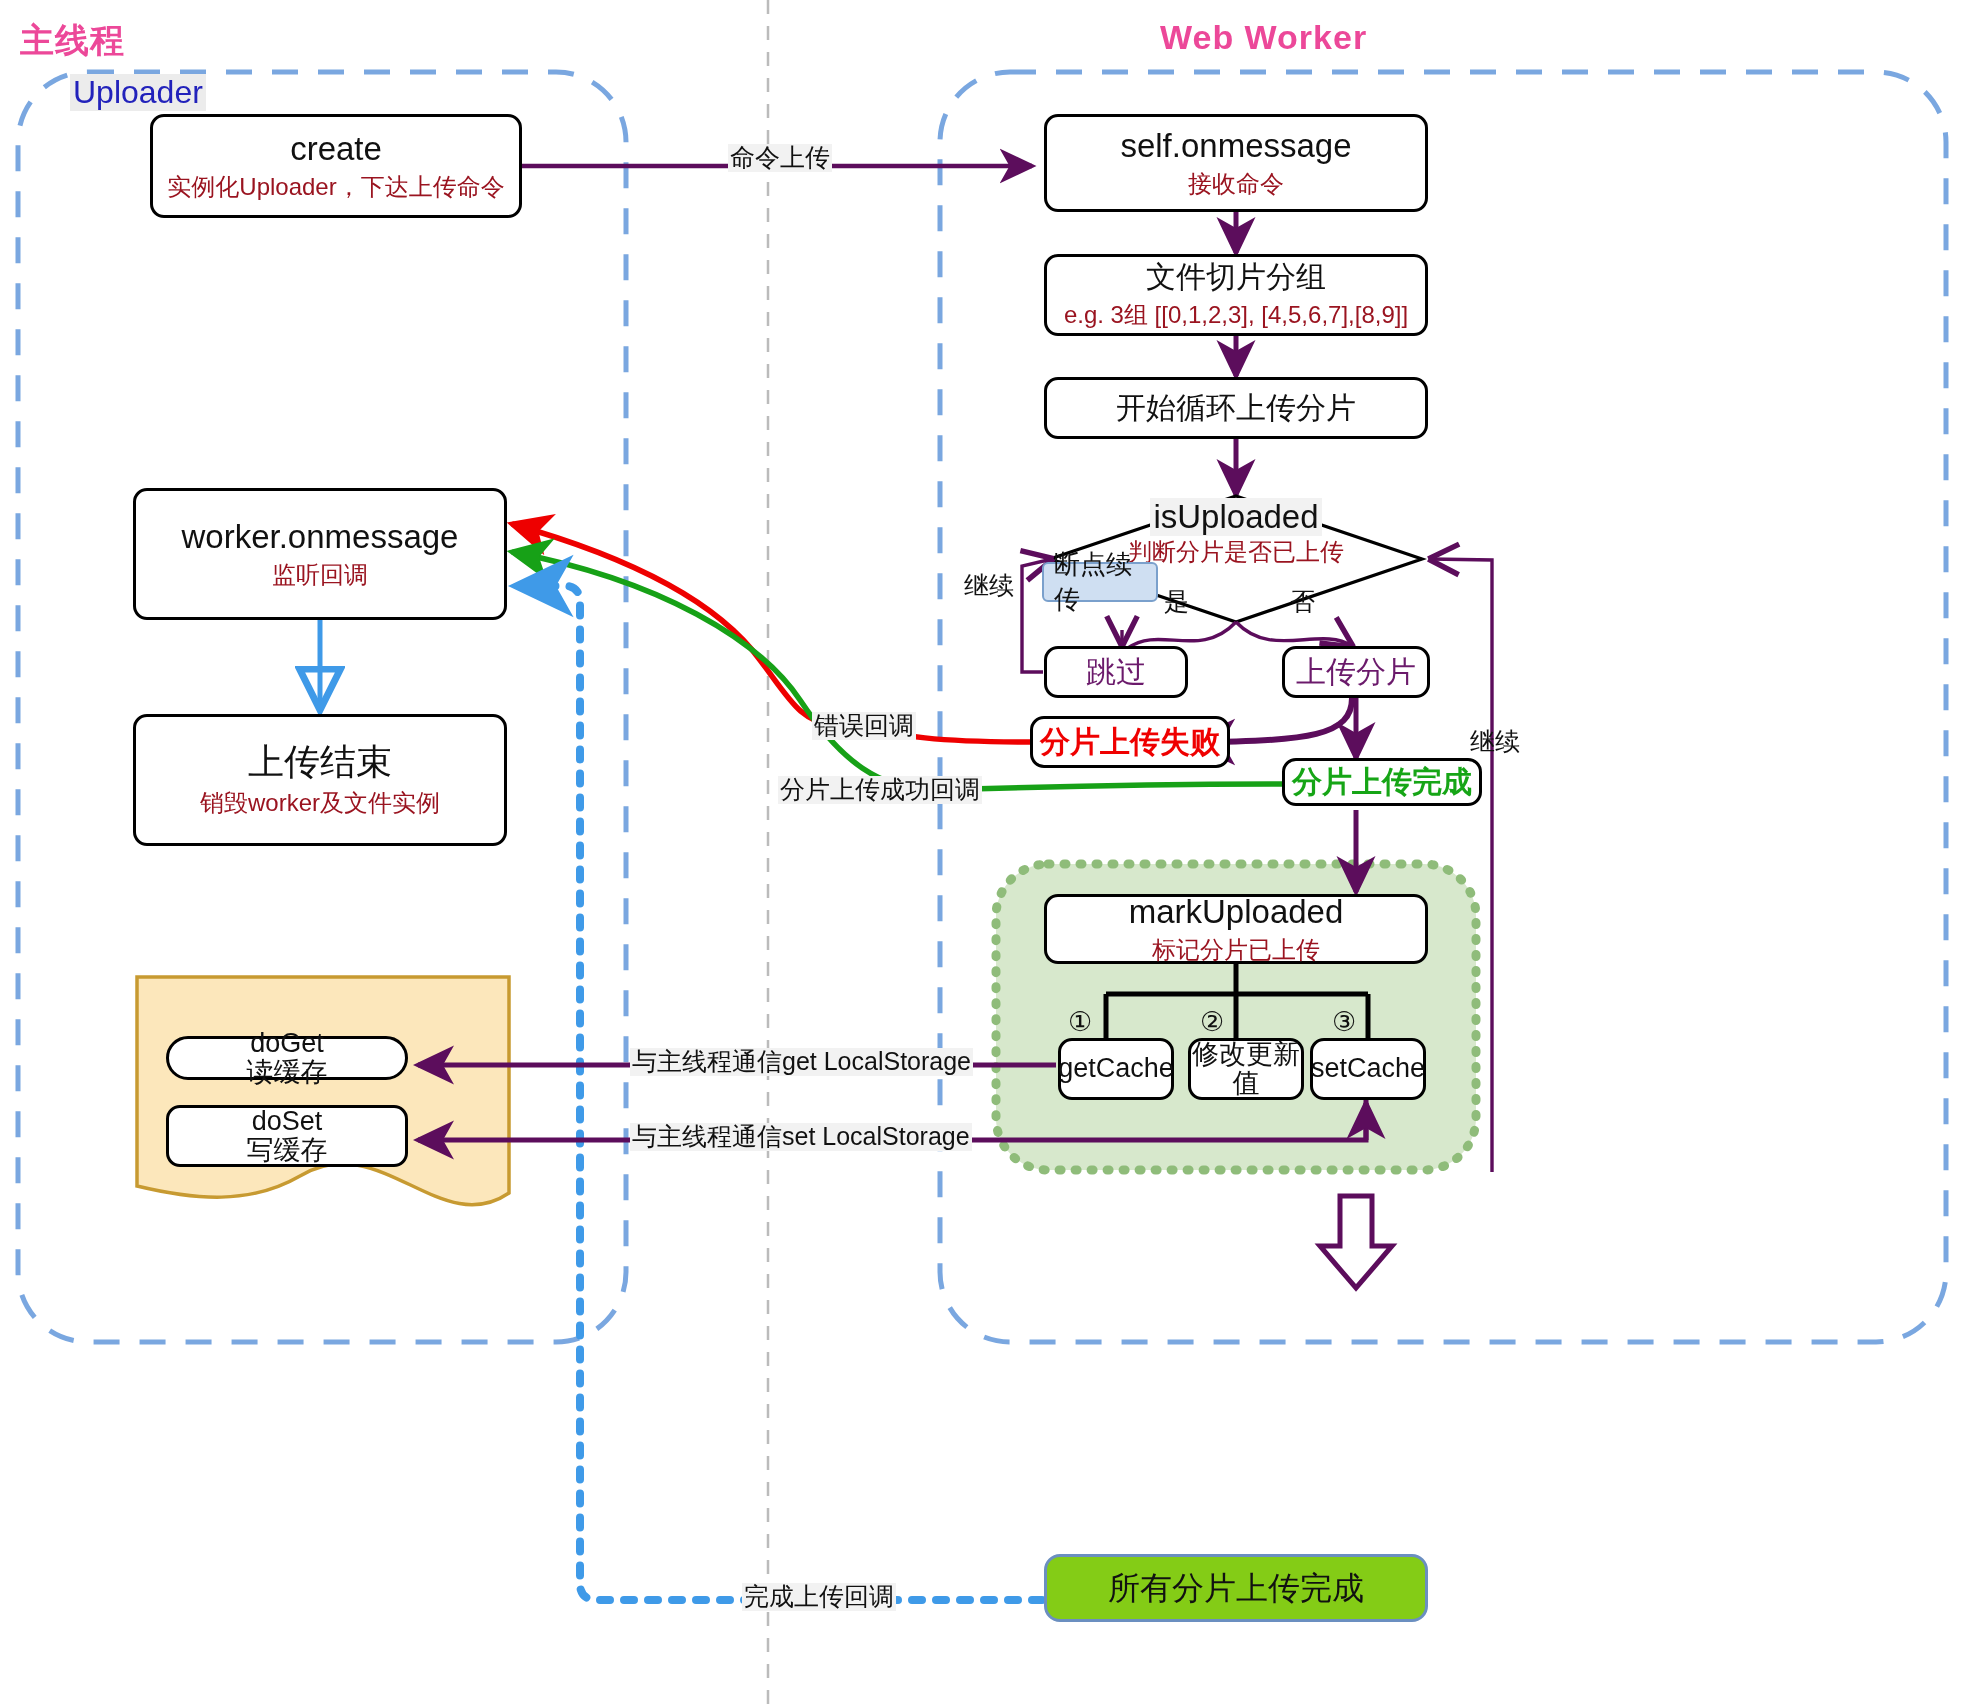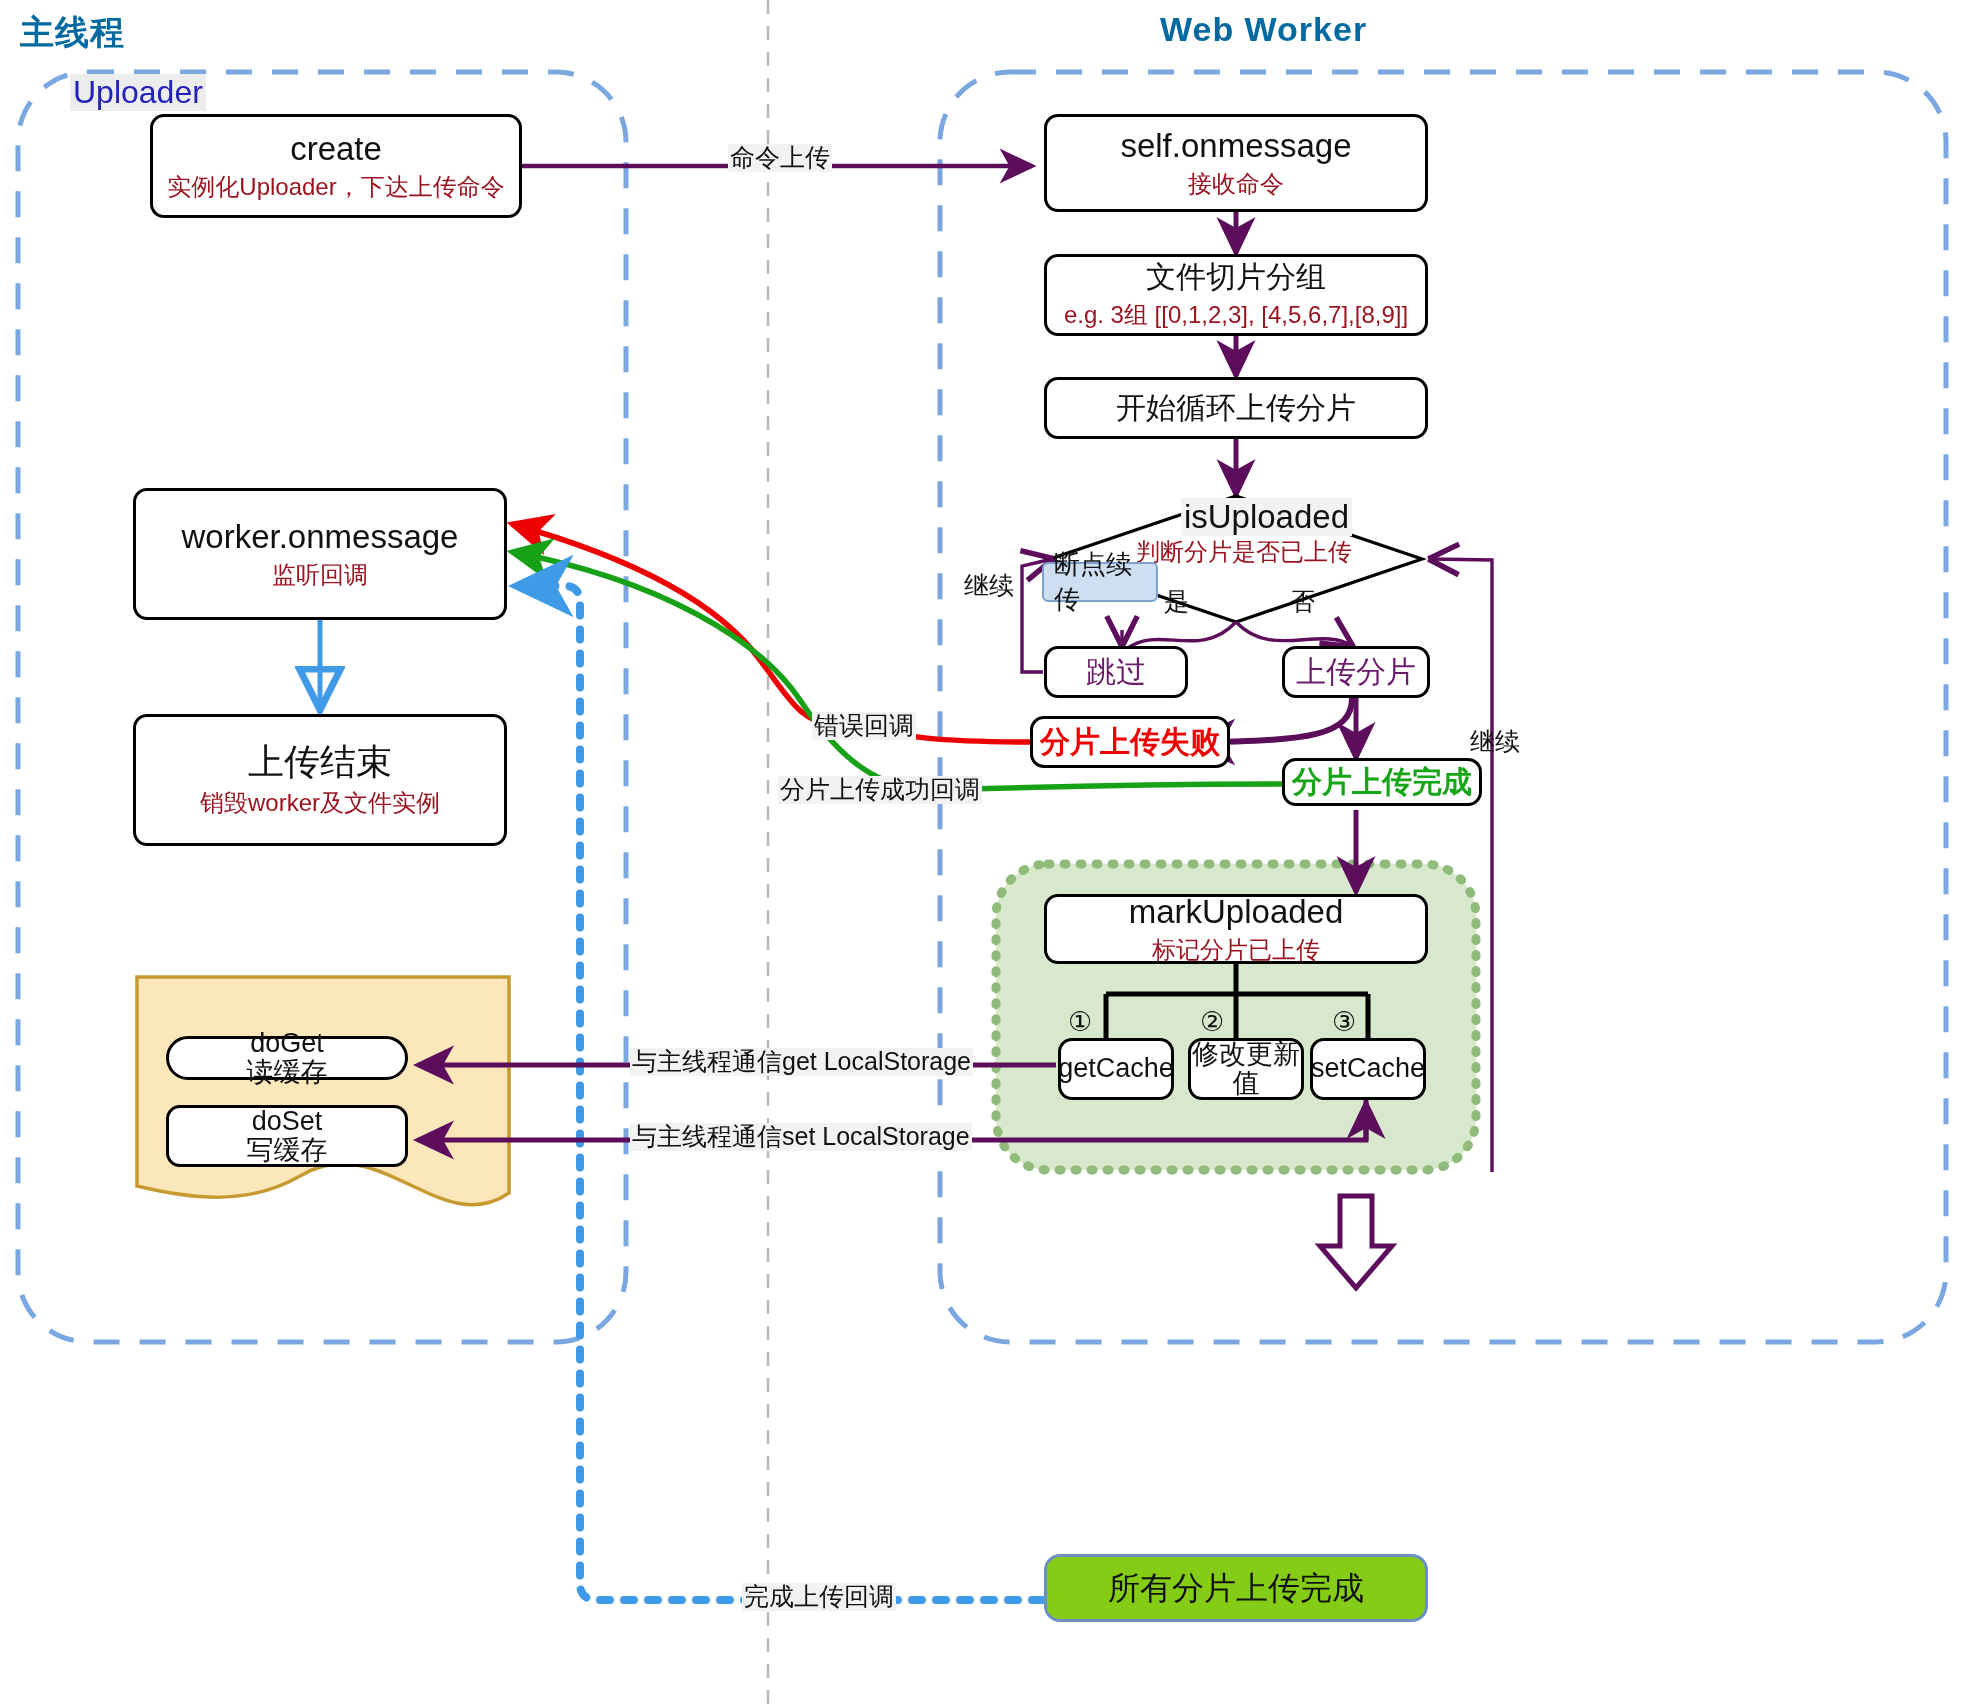--- a/index.html
+++ b/index.html
@@ -1,19 +1,19 @@
 <!DOCTYPE html>
 <html><head>
 <meta charset="utf-8">
 <style>
   html,body{margin:0;padding:0;background:#ffffff;}
   body{font-family:"Liberation Sans","DejaVu Sans",sans-serif;}
   #stage{position:relative;width:1962px;height:1706px;background:#fff;overflow:hidden;}
   #svglayer{position:absolute;left:0;top:0;width:1962px;height:1706px;}
-  .lane-title{position:absolute;font-weight:bold;color:#0369a1;font-size:34px;letter-spacing:1px;}
+  .lane-title{position:absolute;font-weight:bold;color:#ec4899;font-size:34px;letter-spacing:1px;margin-top:8px;}
 
   .node{position:absolute;box-sizing:border-box;display:flex;flex-direction:column;
         align-items:center;justify-content:center;text-align:center;
         border:3px solid #000;border-radius:14px;background:#fff;}
   .node .t1{font-size:33px;color:#111;line-height:1.08;}
   .node .t2{font-size:24px;color:#9a1420;line-height:1.12;margin-top:8px;}
   .node.small .t1{font-size:27px;}
   .node.cn .t1{font-size:30px;}
 
   .purple-text .t1{color:#6b1a6b;}
@@ -159,21 +159,21 @@
 
   <div class="node cn" style="left:1044px;top:254px;width:384px;height:82px;">
     <span class="t1">文件切片分组</span>
     <span class="t2">e.g. 3组 [[0,1,2,3], [4,5,6,7],[8,9]]</span>
   </div>
 
   <div class="node cn" style="left:1044px;top:377px;width:384px;height:62px;">
     <span class="t1">开始循环上传分片</span>
   </div>
 
-  <div style="position:absolute;left:1120px;top:498px;width:232px;text-align:right;">
+  <div style="position:absolute;left:1120px;top:498px;width:232px;text-align:center;">
     <div style="font-size:33px;color:#111;background:#f2f2f2;display:inline-block;padding:0 3px;">isUploaded</div>
     <div style="font-size:24px;color:#9a1420;">判断分片是否已上传</div>
   </div>
 
   <div class="badge" style="left:1042px;top:562px;width:116px;height:40px;">断点续传</div>
 
   <div class="node cn purple-text" style="left:1044px;top:646px;width:144px;height:52px;">
     <span class="t1">跳过</span>
   </div>
 

